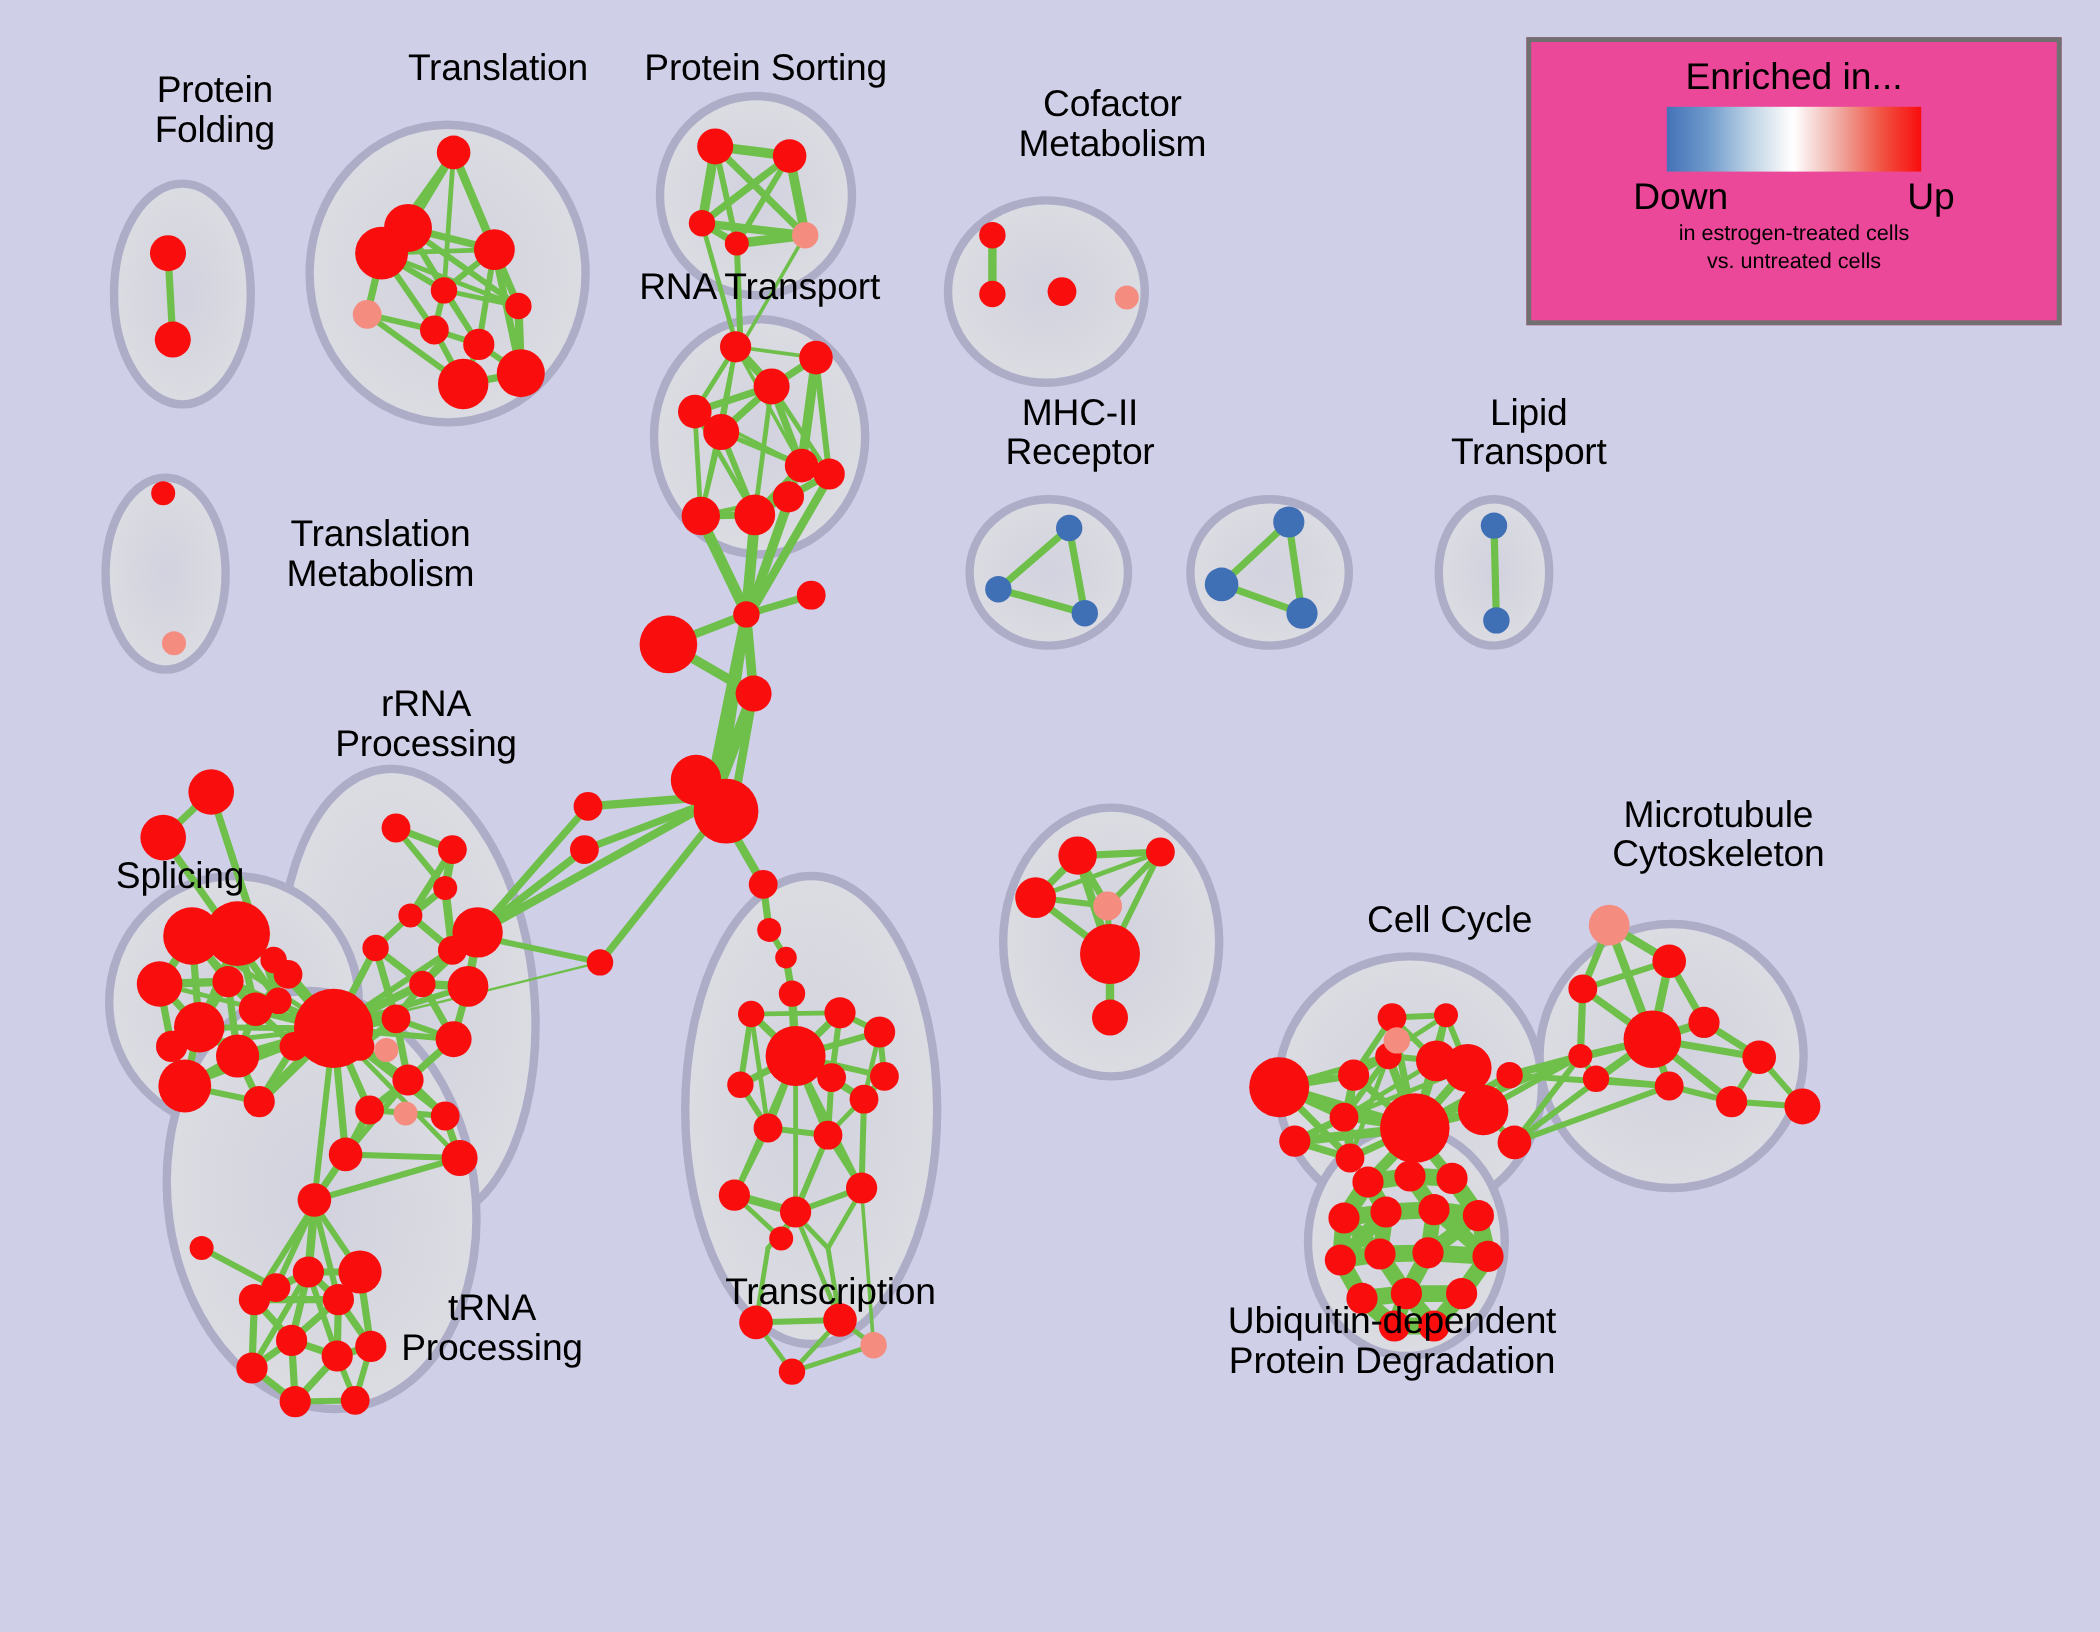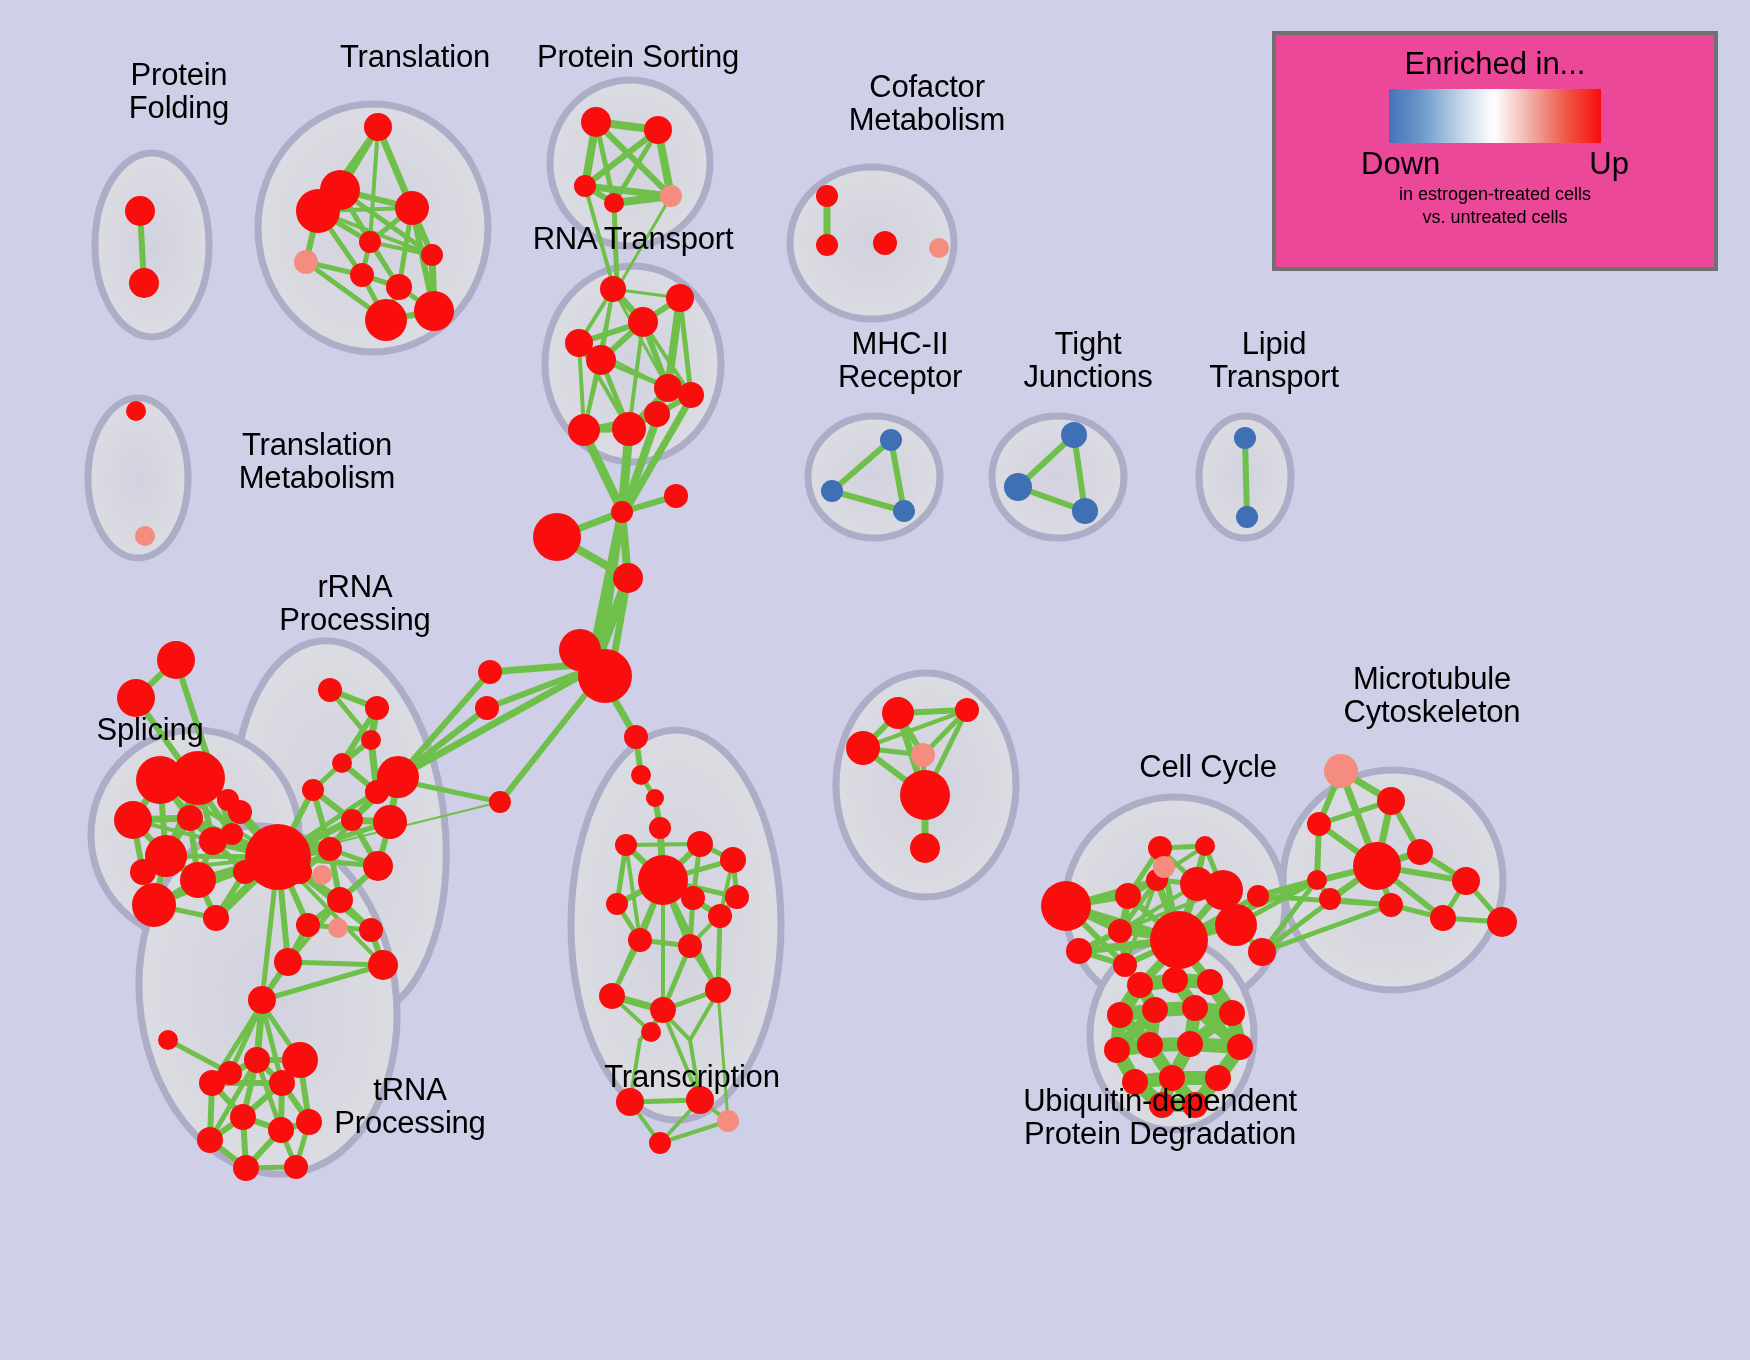--- a/index.html
+++ b/index.html
@@ -741,22 +741,20 @@
 Folding</div>
   <div class="cluster-label" style="left:290px;top:40px;width:250px;">Translation</div>
   <div class="cluster-label" style="left:508px;top:40px;width:260px;">Protein Sorting</div>
   <div class="cluster-label" style="left:812px;top:70px;width:230px;">Cofactor
 Metabolism</div>
   <div class="cluster-label" style="left:508px;top:222px;width:250px;">RNA Transport</div>
   <div class="cluster-label" style="left:197px;top:428px;width:240px;">Translation
 Metabolism</div>
   <div class="cluster-label" style="left:800px;top:327px;width:200px;">MHC-II
 Receptor</div>
-  <div class="cluster-label" style="left:988px;top:327px;width:200px;">Tight
-Junctions</div>
   <div class="cluster-label" style="left:1174px;top:327px;width:200px;">Lipid
 Transport</div>
   <div class="cluster-label" style="left:250px;top:570px;width:210px;">rRNA
 Processing</div>
   <div class="cluster-label" style="left:60px;top:713px;width:180px;">Splicing</div>
   <div class="cluster-label" style="left:1302px;top:662px;width:260px;">Microtubule
 Cytoskeleton</div>
   <div class="cluster-label" style="left:1098px;top:750px;width:220px;">Cell Cycle</div>
   <div class="cluster-label" style="left:567px;top:1060px;width:250px;">Transcription</div>
   <div class="cluster-label" style="left:300px;top:1073px;width:220px;">tRNA

